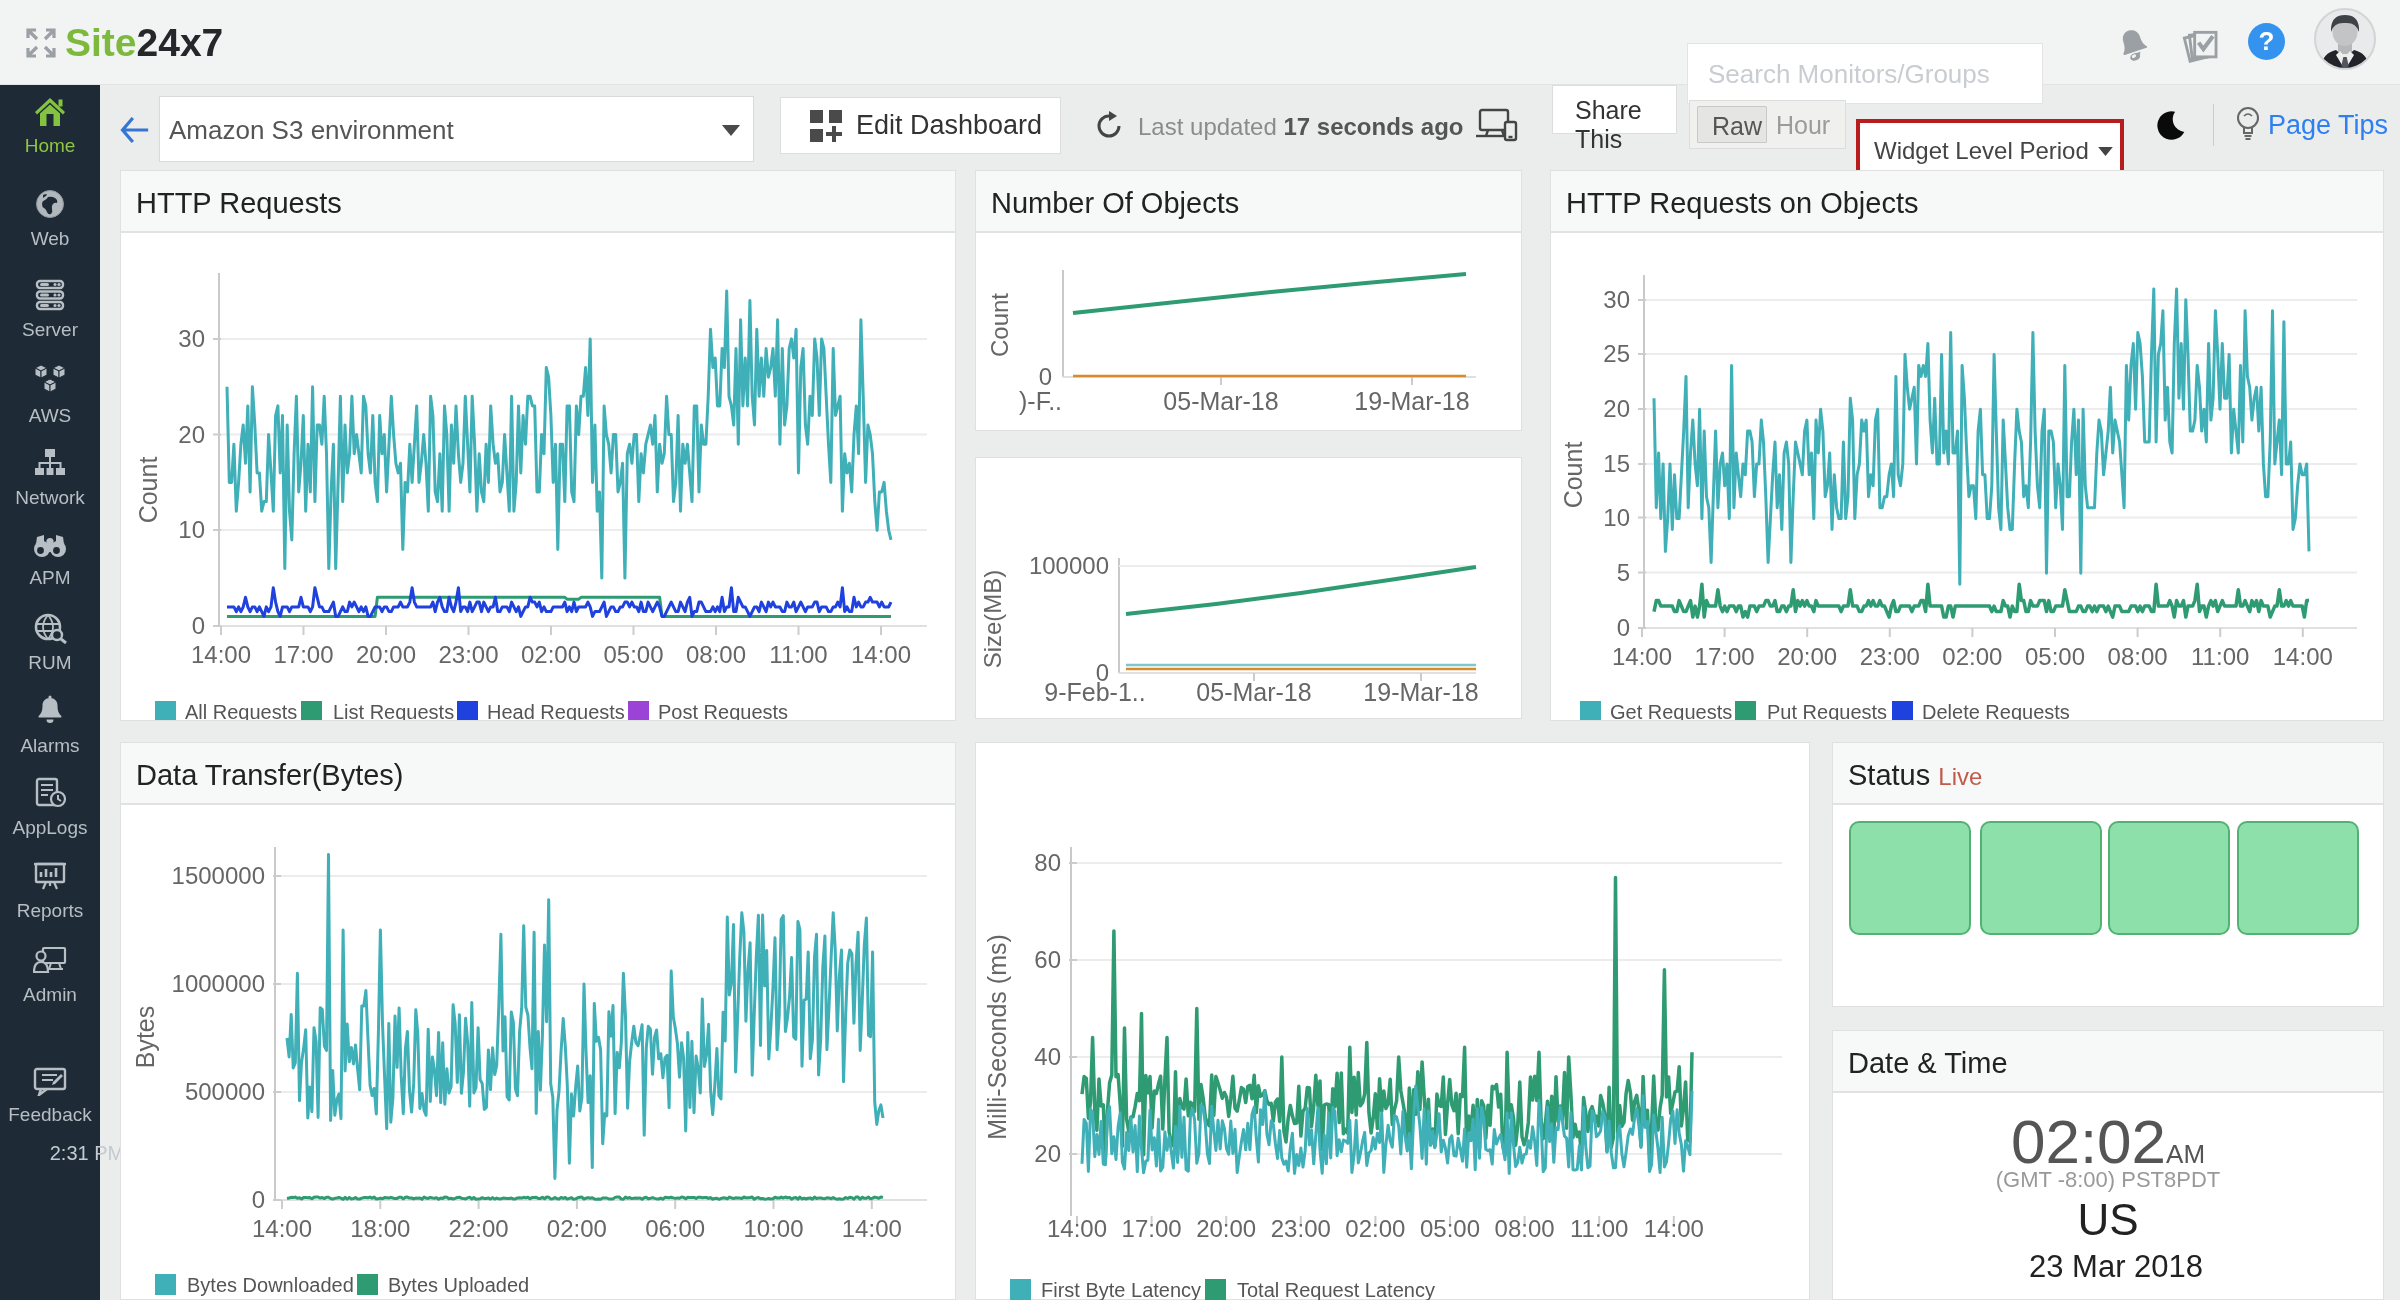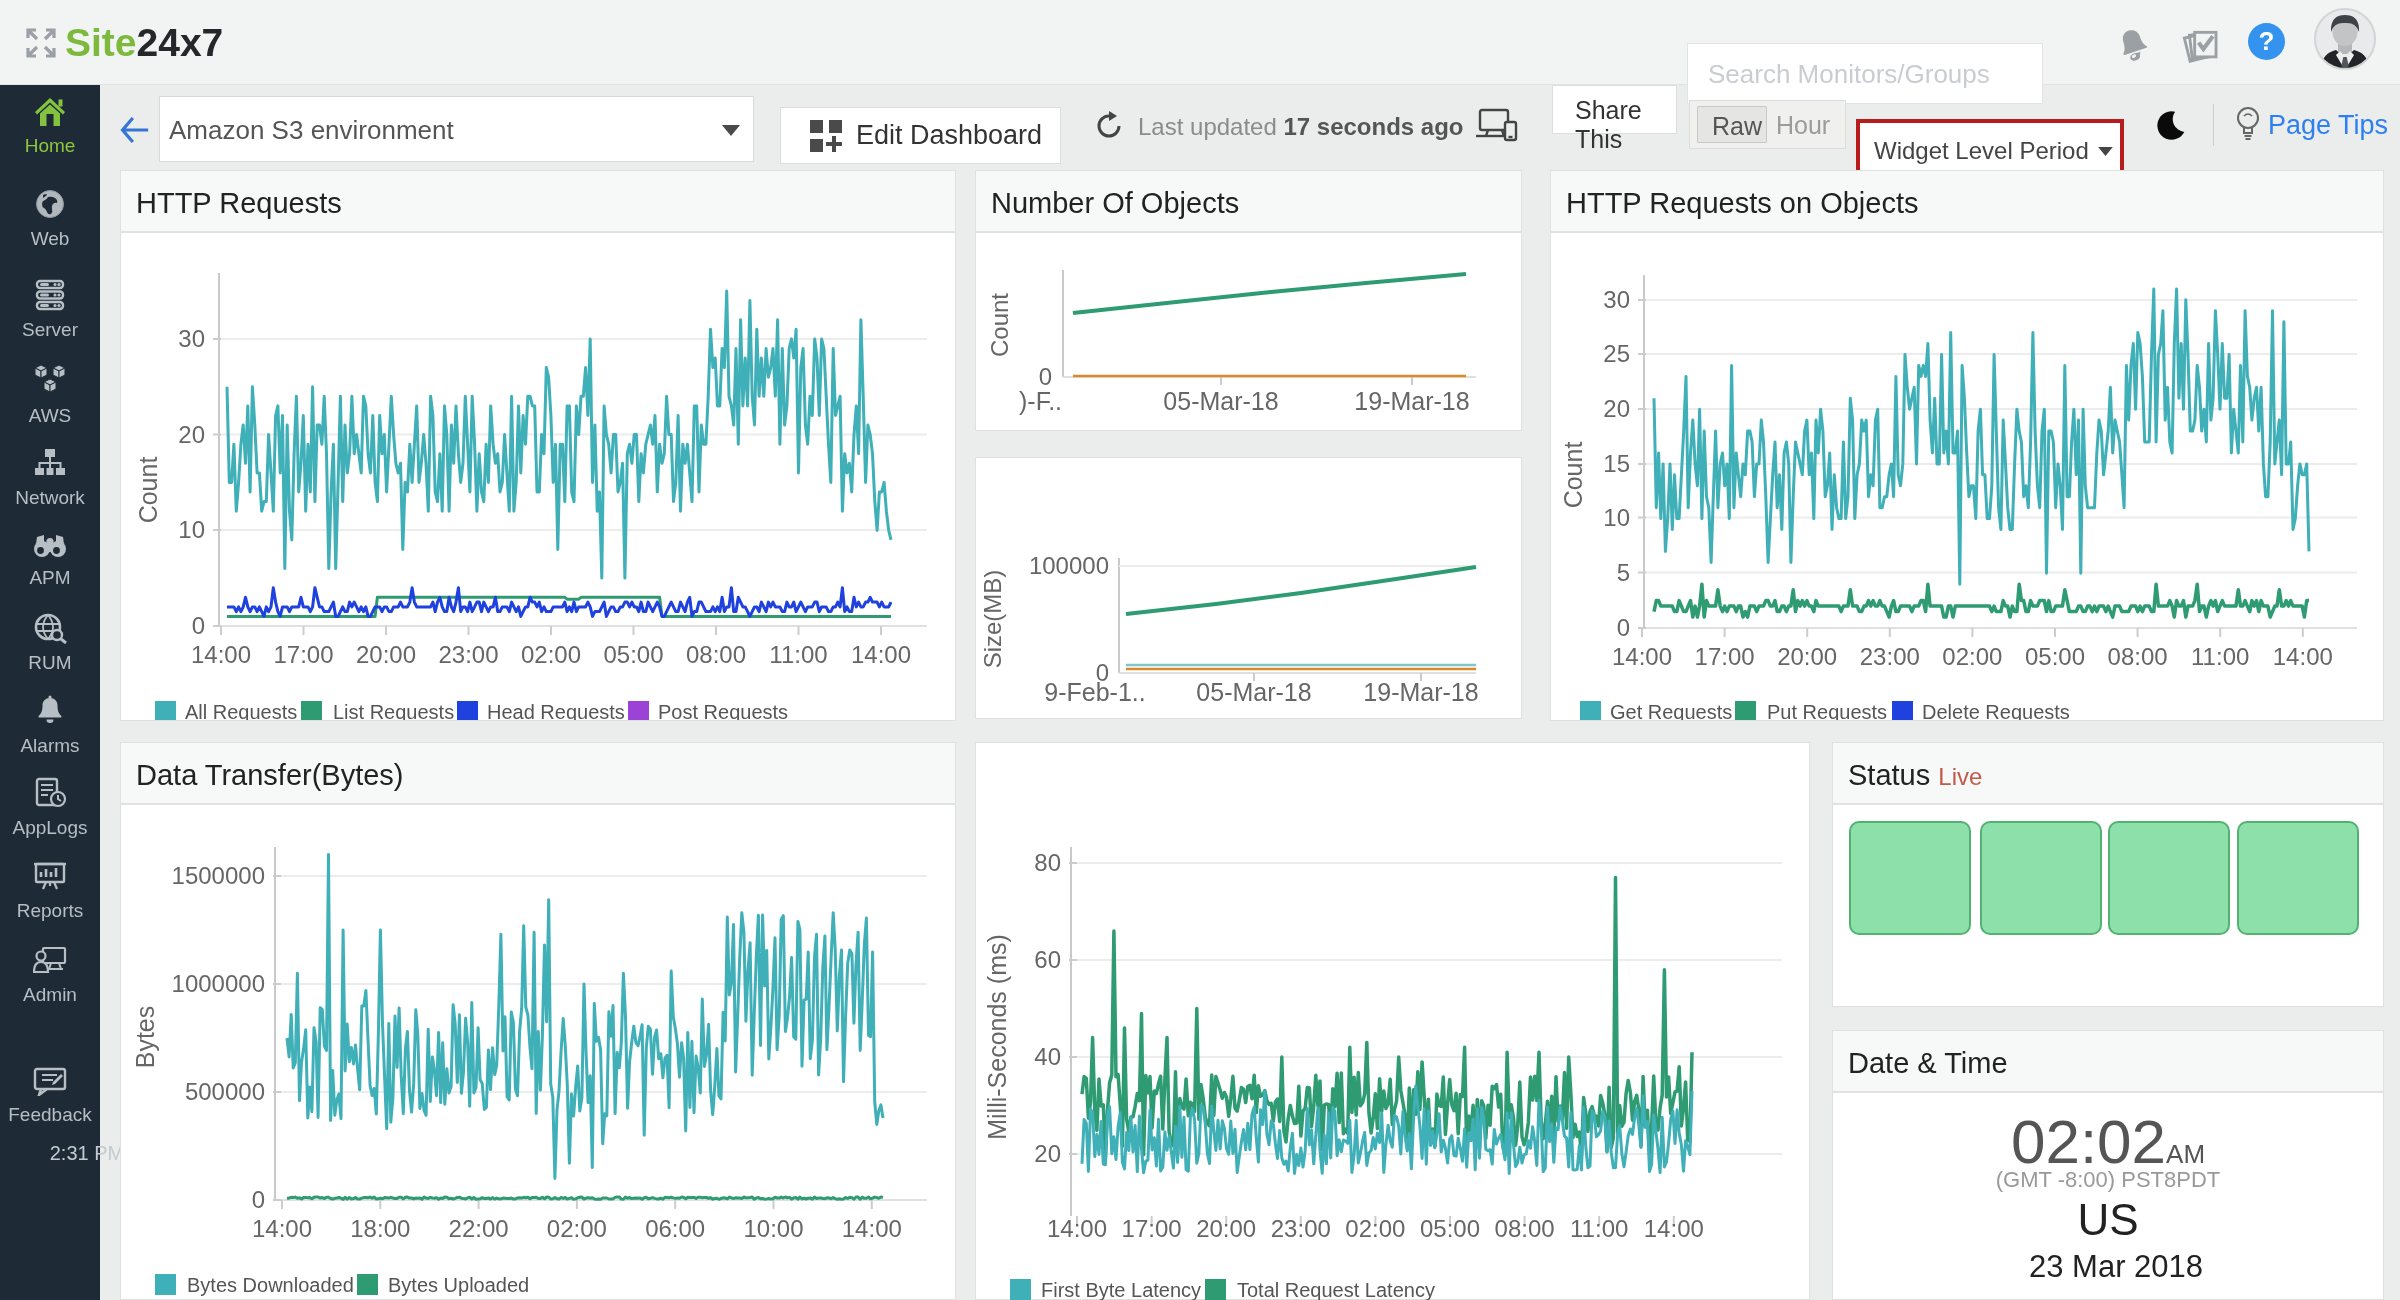--- a/index.html
+++ b/index.html
@@ -202,21 +202,21 @@
 <div class="abs sideitem" style="left:0;top:1142px;color:#c4cacf;font-size:20px;margin-left:37px;">2:31 PM</div>
 <svg class="abs" style="left:120px;top:116px" width="29" height="28" viewBox="0 0 34 32">
     <path d="M15 2 L3 16 L15 30 M3 16 H33" fill="none" stroke="#3575d3" stroke-width="3.8"></path>
   </svg>
 <div class="abs" style="left:159px;top:96px;width:595px;height:66px;background:#fff;border:1px solid #d9d9d9;">
 <span style="position:absolute;left:9px;top:18px;font-size:26px;color:#555;">Amazon S3 environment</span>
 <svg style="position:absolute;right:12px;top:27px" width="20" height="13" viewBox="0 0 22 14">
       <path d="M1 1 L11 13 L21 1 Z" fill="#4a4a4a"></path>
     </svg>
 </div>
-<div class="abs btn" style="left:780px;top:107px;width:281px;height:57px;">
+<div class="abs btn" style="left:780px;top:97px;width:281px;height:57px;">
 <svg style="position:absolute;left:28px;top:11px" width="34" height="34" viewBox="0 0 34 34">
       <g fill="#4a4a4a">
         <rect x="1" y="1" width="13" height="13"></rect>
         <rect x="20" y="1" width="13" height="13"></rect>
         <rect x="1" y="20" width="13" height="13"></rect>
         <path d="M25 19 h4 v6 h6 v4 h-6 v6 h-4 v-6 h-6 v-4 h6 Z" transform="translate(-2,-2)"></path>
       </g>
     </svg>
 <span style="position:absolute;left:75px;top:12px;font-size:27px;color:#333;">Edit Dashboard</span>
 </div>

